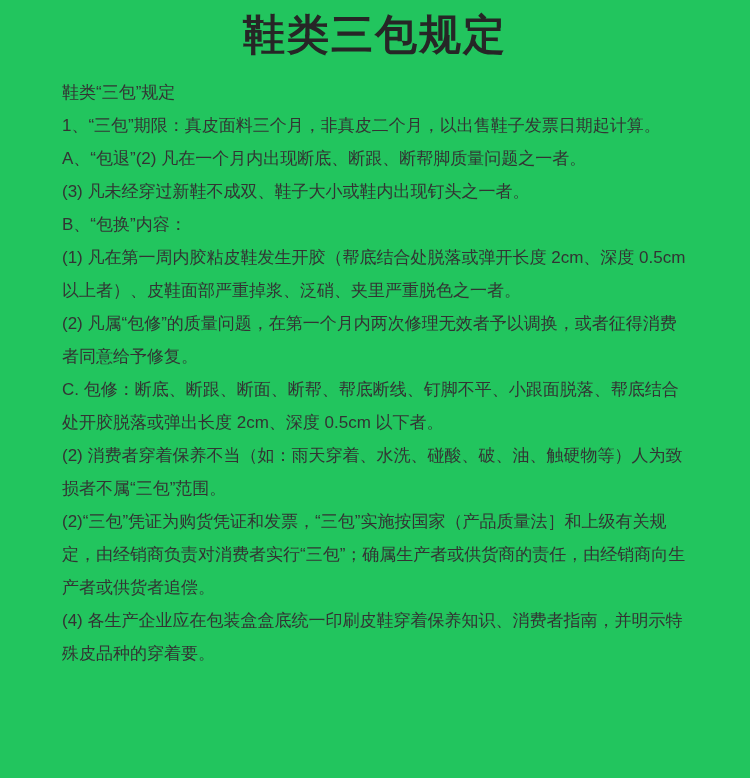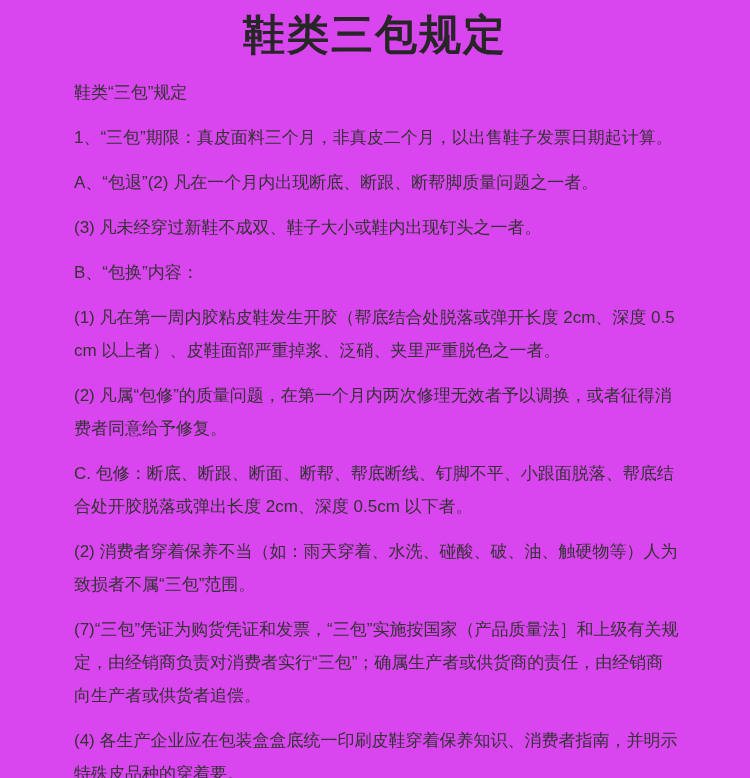--- a/index.html
+++ b/index.html
@@ -5,56 +5,56 @@
   * { margin: 0; padding: 0; box-sizing: border-box; }
   html, body {
     width: 750px;
     background: #ffffff;
     font-family: "Liberation Sans", sans-serif;
   }
   .page {
     position: relative;
     width: 750px;
     height: 778px;
-    background: #d946ef;
+    background: #22c55e;
     overflow: hidden;
   }
   .title {
     margin-top: 10px;
     text-align: center;
     font-size: 42px;
     line-height: 50px;
     font-weight: 900;
     color: #262626;
     letter-spacing: 2px;
   }
   .content {
     margin: 16px 58px 0 62px;
     width: 630px;
     font-size: 17px;
     line-height: 33px;
     color: #333333;
     font-weight: 400;
   }
   .content p {
-    margin: 12px;
+    margin: 0;
     word-break: break-all;
   }
 </style>
 </head>
 <body>
 
 <div class="page">
   <h1 class="title">鞋类三包规定</h1>
   <div class="content">
     <p>鞋类“三包”规定</p>
     <p>1、“三包”期限：真皮面料三个月，非真皮二个月，以出售鞋子发票日期起计算。</p>
     <p>A、“包退”(2) 凡在一个月内出现断底、断跟、断帮脚质量问题之一者。</p>
     <p>(3) 凡未经穿过新鞋不成双、鞋子大小或鞋内出现钉头之一者。</p>
     <p>B、“包换”内容：</p>
     <p>(1) 凡在第一周内胶粘皮鞋发生开胶（帮底结合处脱落或弹开长度 2cm、深度 0.5cm 以上者）、皮鞋面部严重掉浆、泛硝、夹里严重脱色之一者。</p>
     <p>(2) 凡属“包修”的质量问题，在第一个月内两次修理无效者予以调换，或者征得消费者同意给予修复。</p>
     <p>C. 包修：断底、断跟、断面、断帮、帮底断线、钉脚不平、小跟面脱落、帮底结合处开胶脱落或弹出长度 2cm、深度 0.5cm 以下者。</p>
     <p>(2) 消费者穿着保养不当（如：雨天穿着、水洗、碰酸、破、油、触硬物等）人为致损者不属“三包”范围。</p>
-    <p>(7)“三包”凭证为购货凭证和发票，“三包”实施按国家（产品质量法］和上级有关规定，由经销商负责对消费者实行“三包”；确属生产者或供货商的责任，由经销商向生产者或供货者追偿。</p>
+    <p>(2)“三包”凭证为购货凭证和发票，“三包”实施按国家（产品质量法］和上级有关规定，由经销商负责对消费者实行“三包”；确属生产者或供货商的责任，由经销商向生产者或供货者追偿。</p>
     <p>(4) 各生产企业应在包装盒盒底统一印刷皮鞋穿着保养知识、消费者指南，并明示特殊皮品种的穿着要。</p>
   </div>
 </div>
 
 </body></html>

